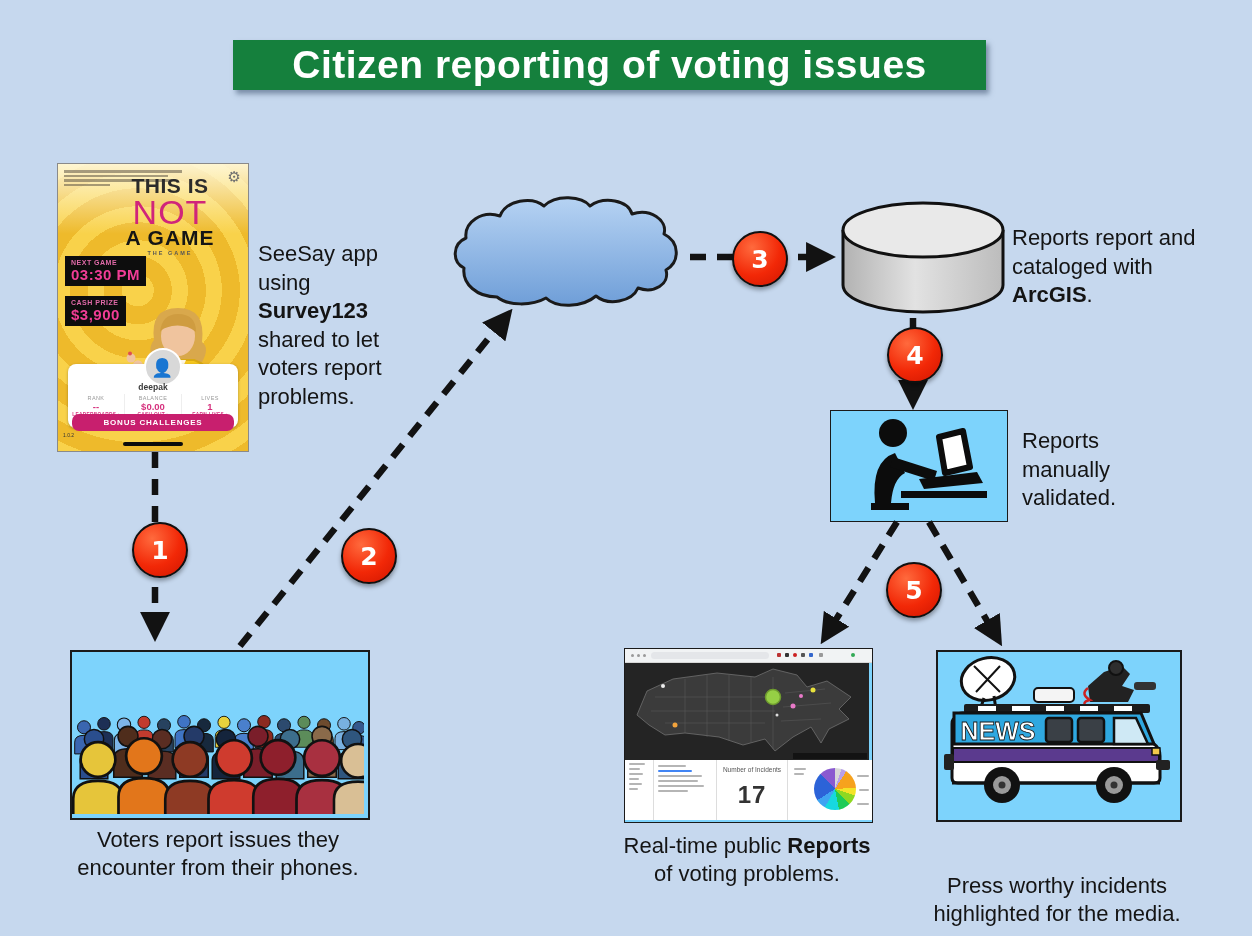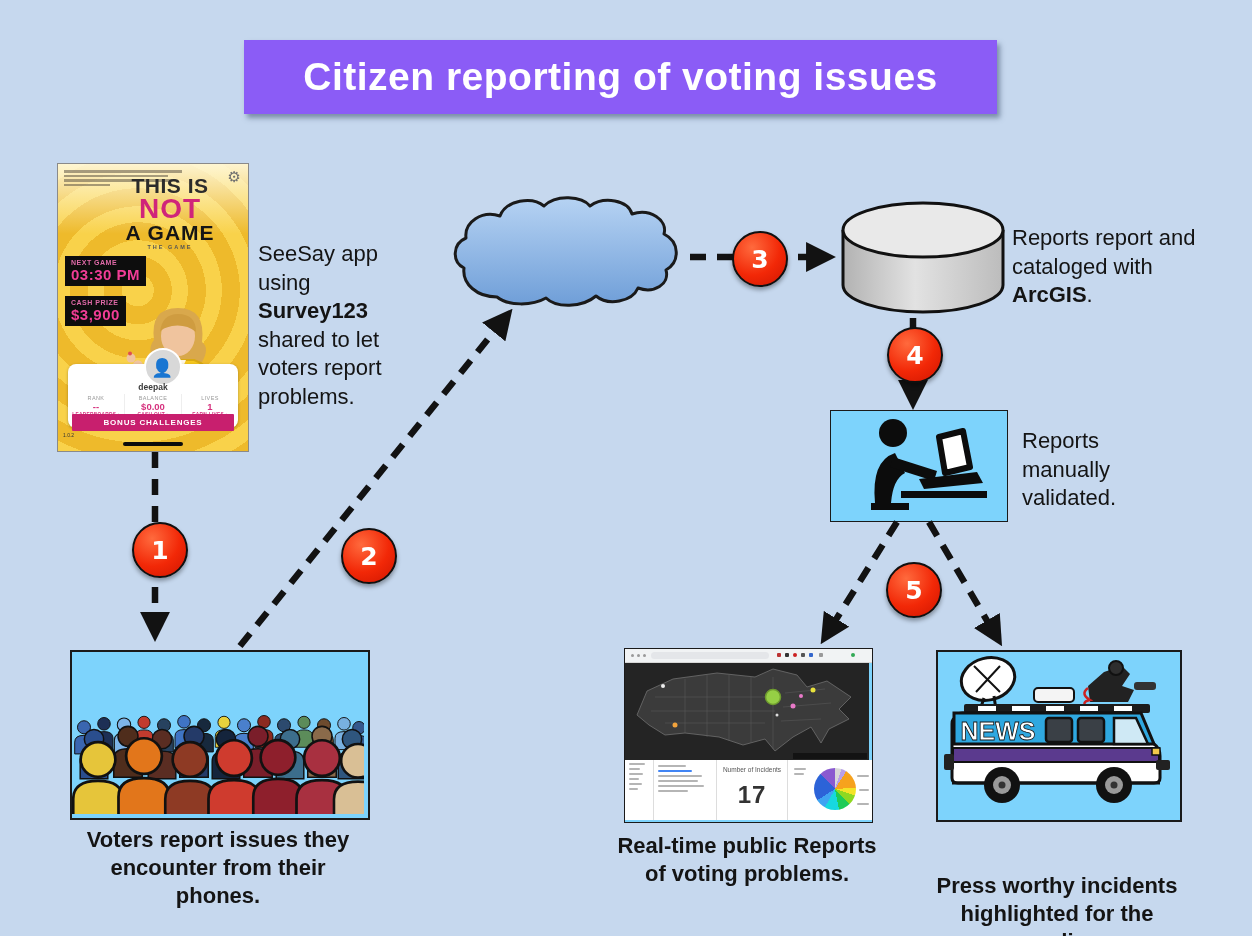--- a/index.html
+++ b/index.html
@@ -8,30 +8,30 @@
   html,body{margin:0;padding:0;}
   body{
     width:1252px;height:936px;position:relative;overflow:hidden;
     background:var(--bg);
     font-family:"Liberation Sans",sans-serif;color:var(--ink);
   }
   .abs{position:absolute;}
 
   
   .title-bar{
-    left:244px;top:40px;width:753px;height:74px;background:#8b5cf6;color:#fff;
+    left:233px;top:40px;width:753px;height:50px;background:#15803d;color:#fff;
     display:flex;align-items:center;justify-content:center;
     font-size:39px;font-weight:700;letter-spacing:.5px;
     box-shadow:3px 4px 5px rgba(60,80,110,.55);
   }
 
   
   .note{font-size:22px;line-height:1.3;color:#141414;}
   .note b{font-weight:700;}
-  .caption{font-size:22px;line-height:1.28;color:#141414;text-align:center;font-weight:bold;}
+  .caption{font-size:22px;line-height:1.28;color:#141414;text-align:center;}
 
   
   .step{
     width:52px;height:52px;border-radius:50%;
     background:radial-gradient(circle at 35% 28%,#ff6a3d 0%,#f22807 55%,#cf1500 100%);
     border:2.5px solid #101010;box-shadow:0 3px 4px rgba(0,0,0,.35);
     display:flex;align-items:center;justify-content:center;
     color:#fff;font-size:25px;font-weight:700;z-index:6;
     font-family:"DejaVu Sans","Liberation Sans",sans-serif;
   }
@@ -43,42 +43,42 @@
       linear-gradient(to bottom, rgba(255,250,225,.9) 0px, rgba(255,250,225,0) 70px),
       repeating-radial-gradient(circle at 42% 44%, #f9d24a 0 16px, #eeba2b 16px 34px);
     overflow:hidden;z-index:3;
   }
   .fineprint{position:absolute;left:6px;top:6px;}
   .fineprint i{display:block;height:2.5px;background:rgba(95,85,70,.55);margin-bottom:2px;}
   .gear{position:absolute;right:7px;top:6px;font-size:15px;color:#6f6f6f;
         font-family:"DejaVu Sans",sans-serif;line-height:1;}
   .app-title{position:absolute;left:52px;top:12px;width:120px;text-align:center;line-height:.95;}
   .app-title .t1{font-size:21px;font-weight:800;color:#2b2b2b;letter-spacing:.5px;}
-  .app-title .t2{font-size:28px;font-weight:700;color:#d0257a;letter-spacing:1px;}
+  .app-title .t2{font-size:34px;font-weight:400;color:#d0257a;letter-spacing:1px;}
   .app-title .t3{font-size:21px;font-weight:800;color:#151515;letter-spacing:1px;}
   .app-title .t4{font-size:5.5px;font-weight:700;color:#555;letter-spacing:2px;margin-top:3px;}
   .promo{position:absolute;left:7px;background:#0d0d0d;color:#e8459a;padding:3px 6px;}
   .promo .lab{font-size:7px;font-weight:700;letter-spacing:.5px;color:#e06aa8;}
   .promo .val{font-size:15px;font-weight:800;color:#f23d96;letter-spacing:.5px;}
   .usercard{
     position:absolute;left:10px;top:200px;width:170px;height:64px;background:#fff;
     border-radius:8px;box-shadow:0 1px 3px rgba(0,0,0,.3);
   }
   .avatar{position:absolute;left:76px;top:-16px;width:34px;height:34px;border-radius:50%;
     background:#d8d8d8;border:2px solid #fff;display:flex;align-items:center;justify-content:center;
     color:#9a9a9a;font-size:18px;font-family:"DejaVu Sans",sans-serif;}
   .uname{position:absolute;top:18px;width:100%;text-align:center;font-size:8.5px;font-weight:700;color:#3a3a3a;}
   .stats{position:absolute;top:30px;left:0;width:100%;display:flex;}
   .stat{flex:1;text-align:center;border-right:1px solid #eee;padding-top:1px;}
   .stat:last-child{border-right:none;}
   .stat .lab{font-size:5.5px;color:#9a9a9a;letter-spacing:.4px;}
   .stat .val{font-size:9.5px;font-weight:800;color:#d6317e;}
   .stat .lnk{font-size:4.8px;color:#d6317e;font-weight:700;letter-spacing:.3px;}
   .bonus-btn{
-    position:absolute;left:14px;top:250px;width:162px;height:17px;border-radius:1px;
+    position:absolute;left:14px;top:250px;width:162px;height:17px;border-radius:7px;
     background:#c81f6e;color:#fff;font-size:8px;font-weight:700;letter-spacing:.8px;
     display:flex;align-items:center;justify-content:center;
   }
   .ver{position:absolute;left:5px;top:268px;font-size:5px;color:#333;}
   .homebar{position:absolute;left:65px;top:278px;width:60px;height:4px;border-radius:2px;background:#0c0c0c;}
 
   
   .pic{background:#7dd3fc;border:2px solid #1a1a1a;z-index:3;}
 
   

